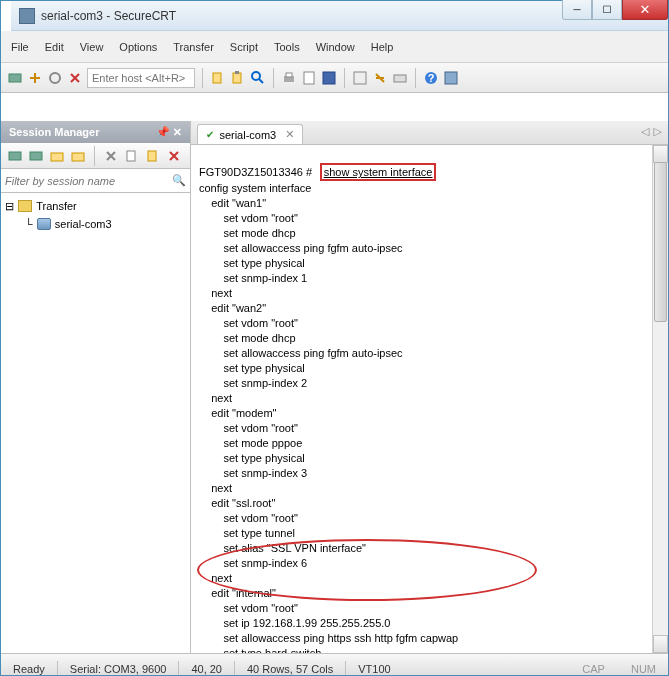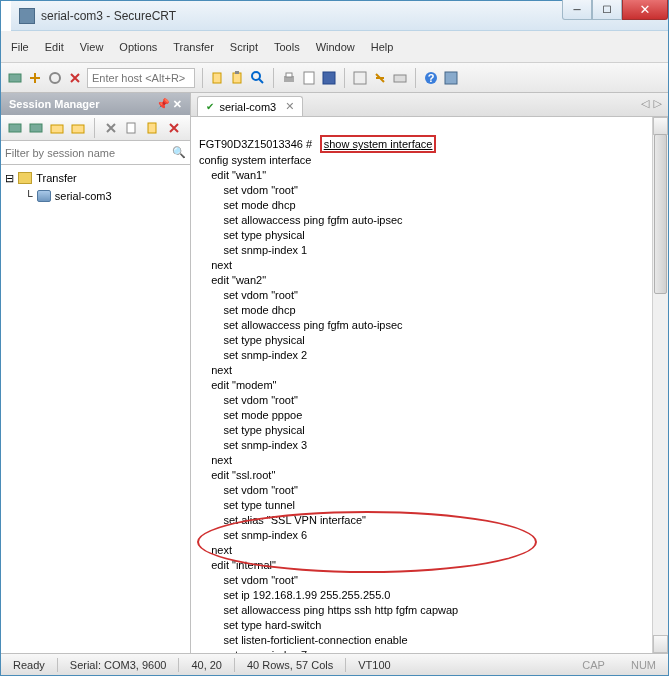--- a/index.html
+++ b/index.html
@@ -11,49 +11,49 @@
 .ctrl-btns { display: flex; height: 100%; }
 .ctrl-btn { width: 30px; height: 20px; display: flex; align-items: center; justify-content: center; border: 1px solid #a0b8c8; border-top: none; background: linear-gradient(#f0f5fa,#d8e6f2); margin-top: -1px; font-size: 10px; }
 .ctrl-btn.min { border-radius: 0 0 0 3px; }
 .ctrl-btn.close { background: linear-gradient(#e87070,#c83030); color: #fff; width: 46px; border-radius: 0 0 3px 0; border-color: #a03030; font-size: 13px; }
 .menubar { height: 32px; display: flex; align-items: center; padding-left: 10px; gap: 16px; border-bottom: 1px solid #d0d0d0; background: #f0f0f0; }
 .menubar span { color: #333; }
 .toolbar { height: 30px; background: linear-gradient(#f8f8f8,#e8e8e8); border-bottom: 1px solid #c0c0c0; display: flex; align-items: center; padding: 0 6px; gap: 4px; }
 .tb-sep { width: 1px; height: 20px; background: #c0c0c0; margin: 0 3px; }
 .tb-icon { width: 16px; height: 16px; }
 .host-input { width: 108px; height: 20px; border: 1px solid #c0c0c0; padding: 0 4px; color: #888; background: #fff; }
-.body-area { flex: 1; display: flex; background: #e8e8e8; overflow: hidden; }
+.body-area { flex: 1; display: flex; background: #e8e8e8; overflow: hidden; margin-top: 28px; }
 .side-panel { width: 190px; display: flex; flex-direction: column; border-right: 1px solid #c0c0c0; }
 .panel-title { height: 22px; background: linear-gradient(#babfc7,#a0a6b0); color: #fff; display: flex; align-items: center; padding: 0 8px; font-weight: bold; }
 .panel-title .pin { margin-left: auto; }
 .panel-tools { height: 26px; background: linear-gradient(#fdfdfd,#e8e8e8); border-bottom: 1px solid #c0c0c0; display: flex; align-items: center; padding: 0 6px; gap: 5px; }
 .pt-icon { width: 16px; height: 16px; }
 .filter-row { height: 24px; background: #fff; border-bottom: 1px solid #c0c0c0; display: flex; align-items: center; padding: 0 4px; }
-.filter-input { flex: 1; border: none; color: #888; outline: none; }
+.filter-input { flex: 1; border: none; color: #888; font-style: italic; outline: none; }
 .tree { flex: 1; background: #fff; padding: 4px; }
 .tree-row { display: flex; align-items: center; height: 18px; gap: 4px; }
 .tree-indent { width: 16px; display: inline-block; }
 .folder-icon { width: 14px; height: 12px; background: #f0d060; border: 1px solid #c0a030; }
 .term-icon { width: 14px; height: 12px; background: linear-gradient(#a8c8e8,#7098c0); border: 1px solid #5078a0; border-radius: 2px; }
 .main-area { flex: 1; display: flex; flex-direction: column; background: #fff; }
 .tab-row { height: 24px; background: linear-gradient(#f0f0f0,#e0e0e0); display: flex; align-items: flex-end; padding-left: 6px; border-bottom: 1px solid #c0c0c0; position: relative; }
 .tab { background: #fff; border: 1px solid #c0c0c0; border-bottom: none; border-radius: 3px 3px 0 0; padding: 3px 8px; display: flex; align-items: center; gap: 5px; }
 .tab .dot { color: #2a952a; font-size: 10px; }
 .tab .x { color: #888; margin-left: 4px; }
 .tab-nav { position: absolute; right: 6px; top: 4px; display: flex; gap: 4px; color: #888; }
 .terminal { flex: 1; padding: 4px 8px; font-family: "Courier New", monospace; font-size: 12.5px; line-height: 14px; color: #000; white-space: pre; overflow: hidden; position: relative; }
 .hl-box { border: 2px solid #d03030; display: inline-block; padding: 0 2px; }
 .hl-text { text-decoration: underline; }
 .ellipse-wrap { position: absolute; border: 2px solid #d03030; border-radius: 50%; pointer-events: none; }
 .scrollbar-v { position: absolute; right: 0; top: 0; bottom: 0; width: 16px; background: #f0f0f0; border-left: 1px solid #d0d0d0; }
 .scrollbar-v::before, .scrollbar-v::after { content: ""; position: absolute; left: 0; right: 0; height: 16px; background: linear-gradient(#f8f8f8,#e0e0e0); border: 1px solid #c0c0c0; }
 .scrollbar-v::before { top: 0; }
 .scrollbar-v::after { bottom: 0; }
 .scroll-thumb { position: absolute; left: 1px; right: 1px; top: 17px; height: 160px; background: linear-gradient(to right,#e8e8e8,#d0d0d0); border: 1px solid #b0b0b0; border-radius: 2px; }
-.statusbar { height: 22px; background: linear-gradient(#f8f8f8,#e0e0e0); border-top: 1px solid #c0c0c0; display: flex; align-items: center; padding: 0 12px; gap: 12px; color: #333; }
+.statusbar { height: 22px; background: linear-gradient(#f8f8f8,#e0e0e0); border-top: 1px solid #c0c0c0; display: flex; align-items: flex-end; padding: 0 12px; gap: 12px; color: #333; }
 .sb-sep { width: 1px; height: 14px; background: #c0c0c0; }
 .sb-right { margin-left: auto; display: flex; gap: 26px; color: #999; }
 </style>
 </head>
 <body>
 
 <div class="window">
   <div class="titlebar">
     <div class="icon"></div>
     <div class="title">serial-com3 - SecureCRT</div>

